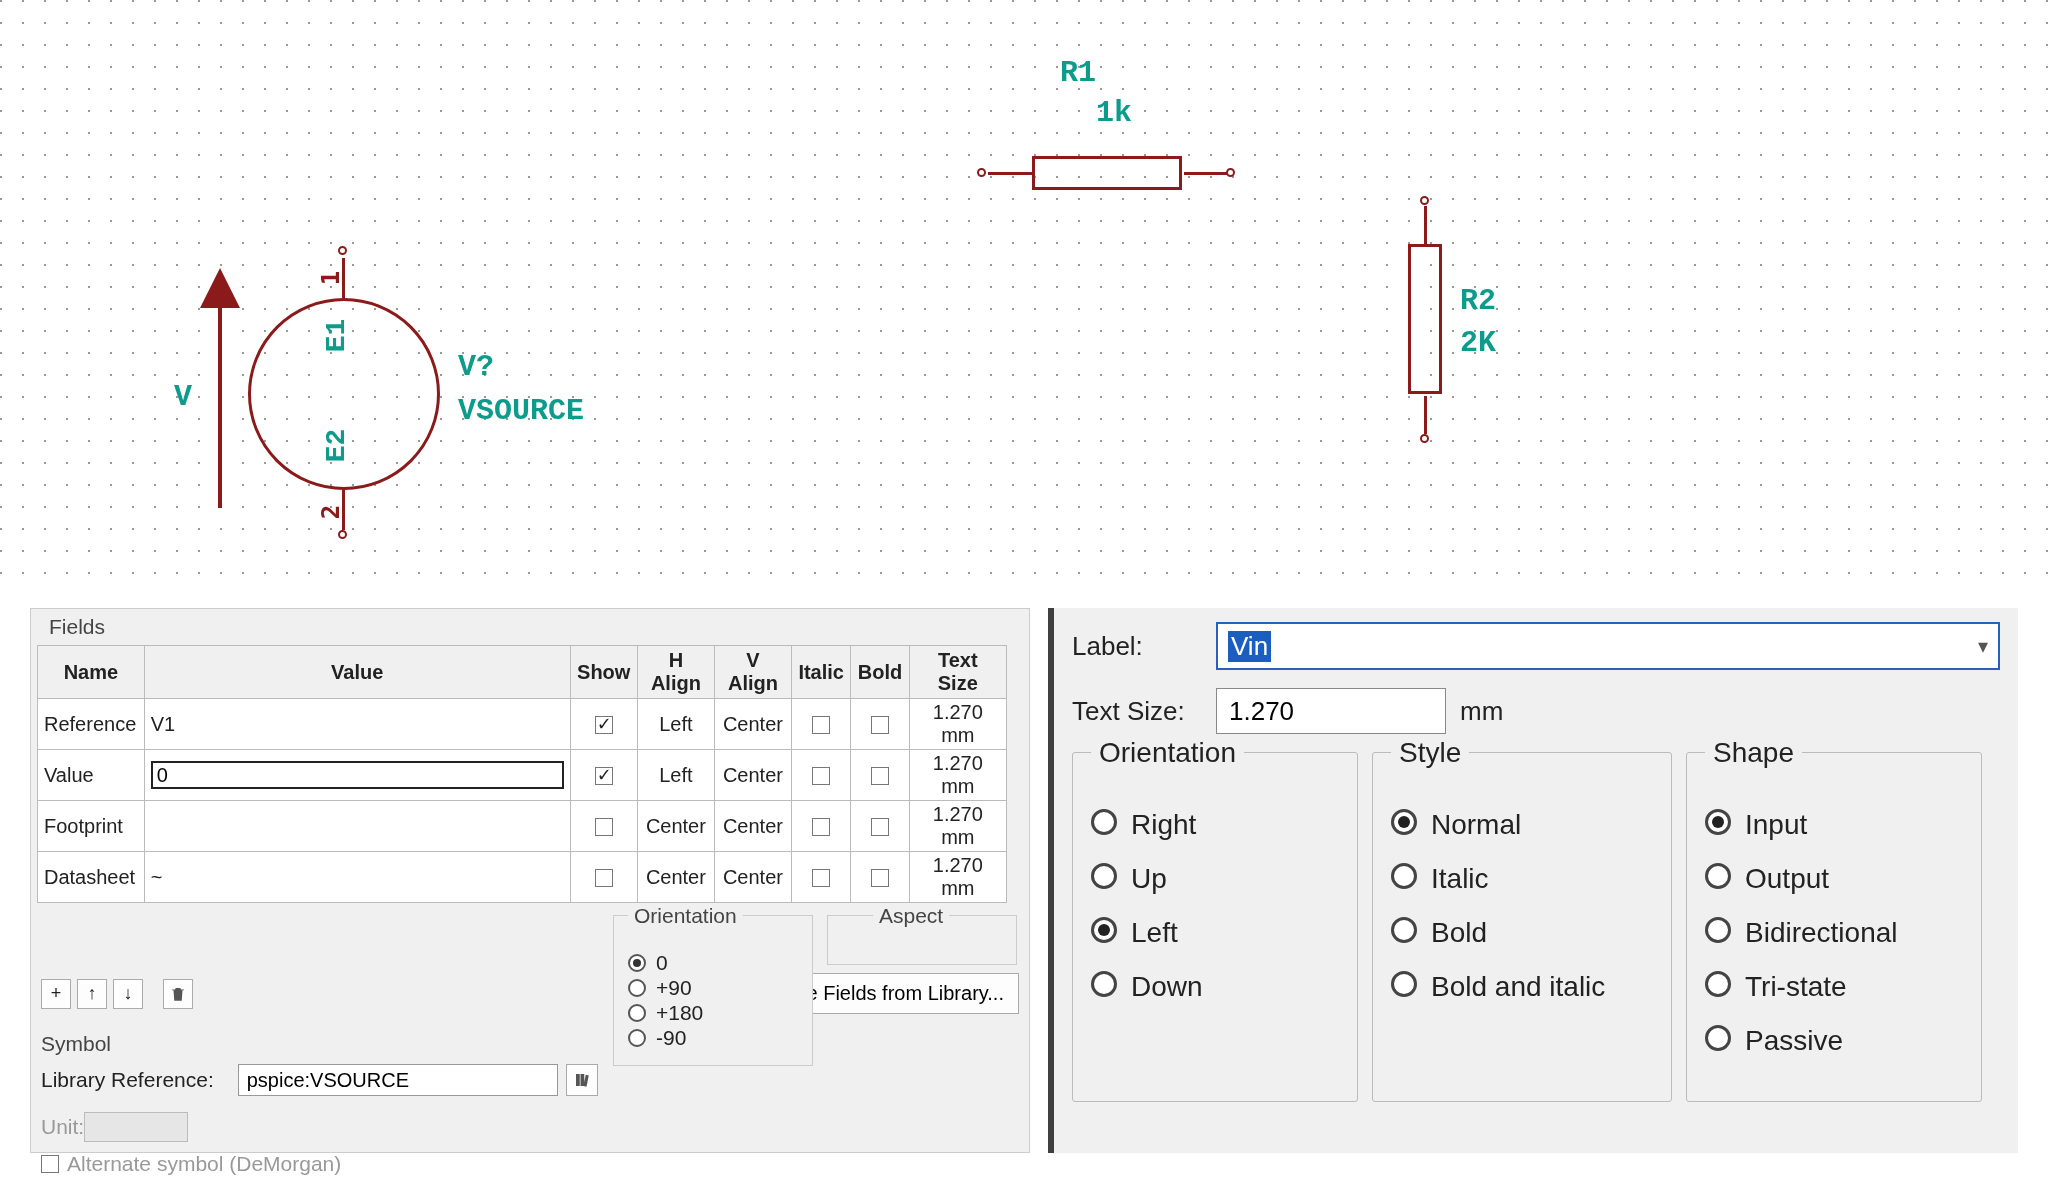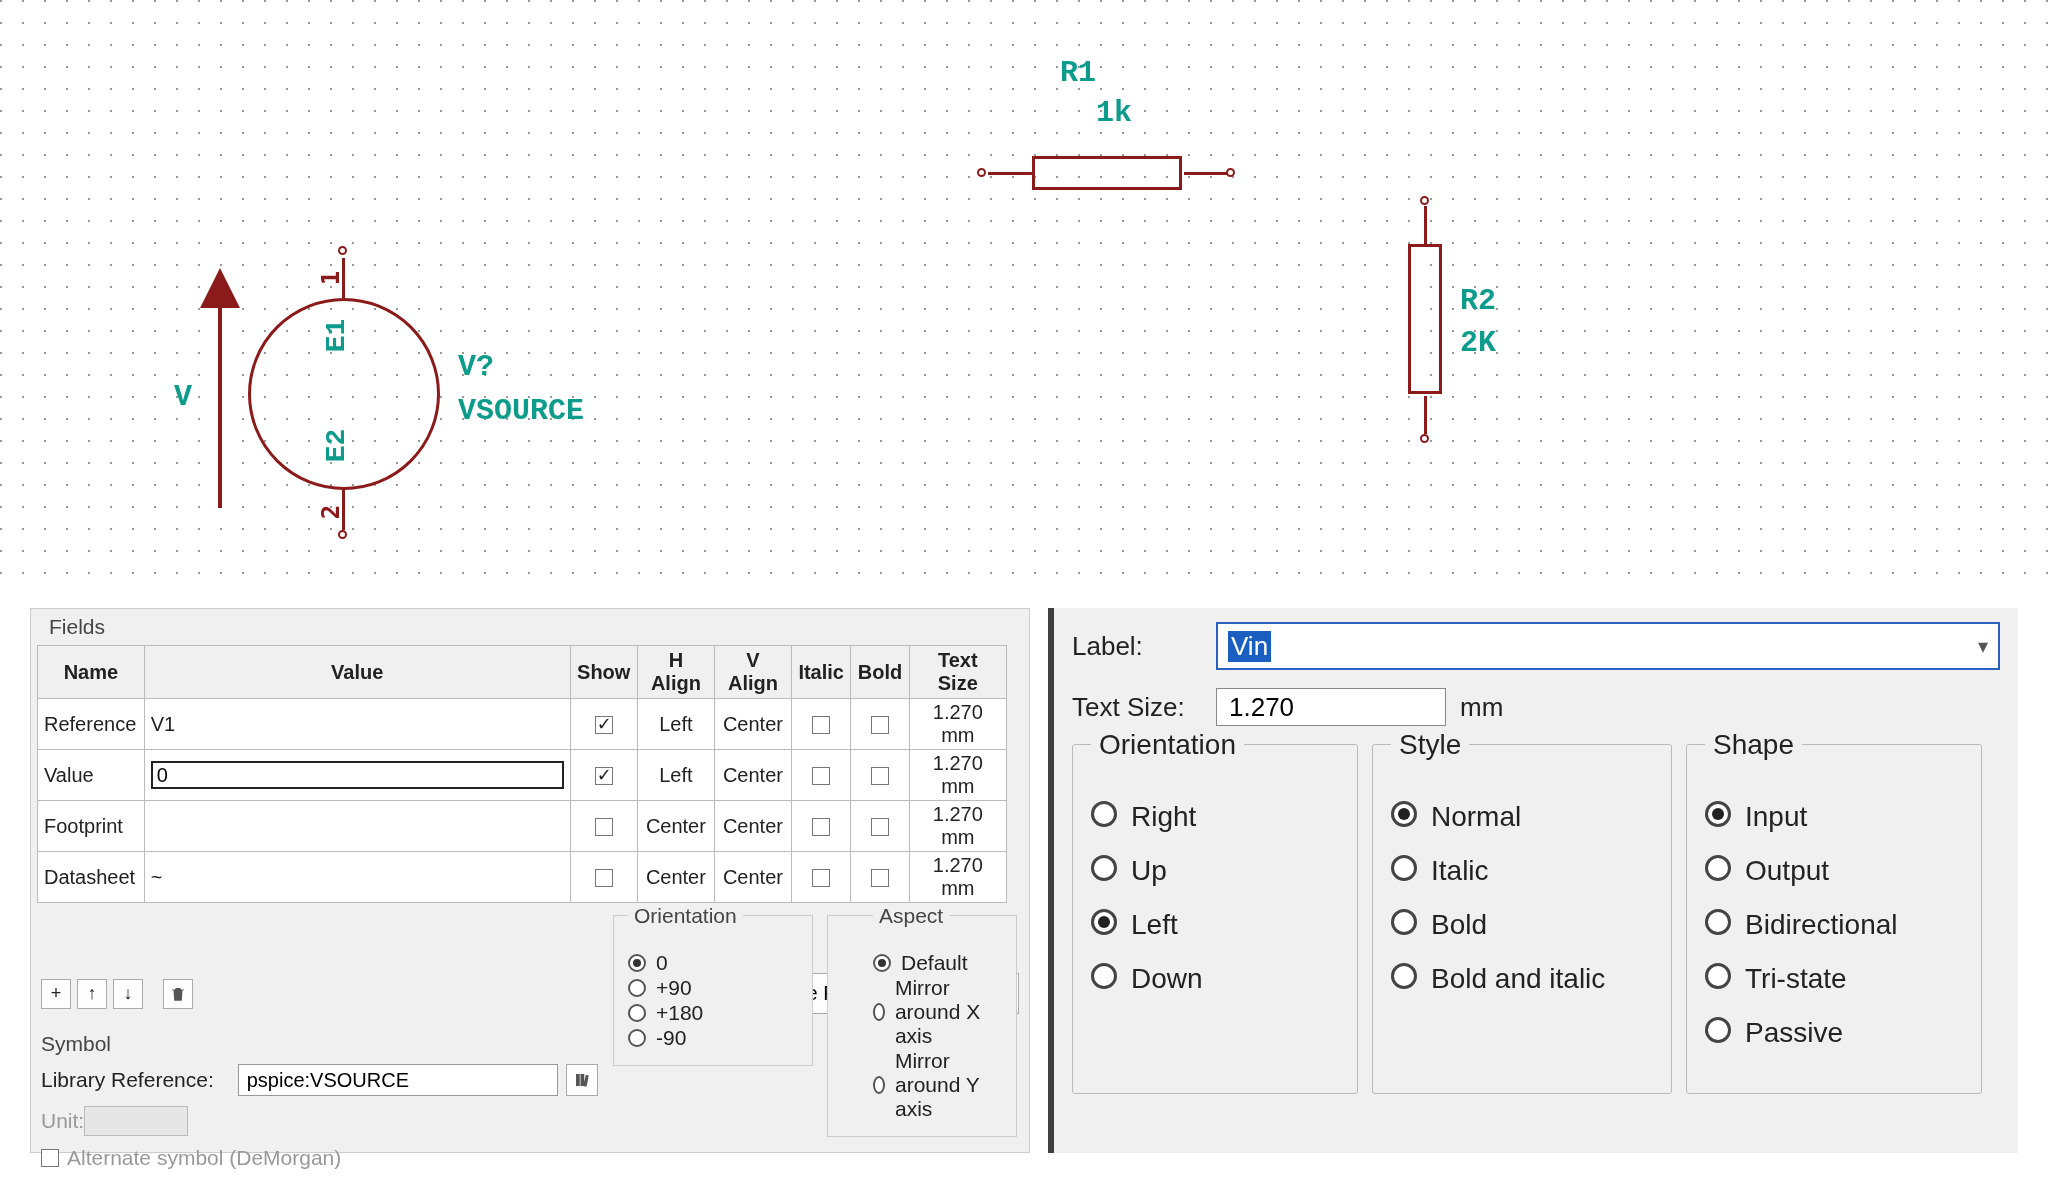--- a/index.html
+++ b/index.html
@@ -78,21 +78,21 @@
 .toolbar-row { display:flex; align-items:center; gap:6px; padding: 70px 10px 10px 10px; }
 .tbtn { width:30px; height:30px; border:1px solid #aaa; background:#fdfdfd; display:flex; align-items:center; justify-content:center; font-size:18px; cursor:pointer; }
 .update-btn { margin-left:auto; border:1px solid #aaa; background:#fdfdfd; padding:8px 14px; font-size:20px; cursor:pointer; }
 
 .symbol-box { margin:8px 10px; }
 .section-title { color:#444; font-size:21px; margin-bottom:8px; }
 .libref-row { display:flex; align-items:center; gap:8px; }
 .libref-row label { font-size:21px; color:#222; margin-right:16px; }
 .libref-input { width:320px; height:32px; border:1px solid #999; padding:0 8px; font-size:20px; background:#fff; }
 .libref-btn { width:32px; height:32px; border:1px solid #aaa; background:#fdfdfd; display:flex; align-items:center; justify-content:center; }
-.unit-row { margin-top:10px; display:flex; align-items:center; gap:0; }
+.unit-row { margin-top:16px; display:flex; align-items:center; gap:0; }
 .unit-row label { color:#999; font-size:21px; }
 .unit-select { width:104px; height:30px; border:1px solid #bbb; background:#e6e6e6; }
 .demorgan-row { margin-top:10px; display:flex; align-items:center; gap:8px; color:#999; font-size:21px; }
 
 .orient-box, .aspect-box {
   position:absolute;
   border:1px solid #ccc;
   padding:10px 14px 14px 14px;
   background:#f0f0f0;
 }
@@ -102,21 +102,21 @@
 .radio-row { display:flex; align-items:center; gap:10px; font-size:21px; margin: 1px 0; }
 .radio { width:18px; height:18px; border:2px solid #555; border-radius:50%; display:inline-block; position:relative; background:#fff; }
 .radio.sel::after { content:""; position:absolute; left:3px; top:3px; width:8px; height:8px; background:#333; border-radius:50%; }
 
 
 .rp-row { display:flex; align-items:center; gap:14px; margin-bottom:18px; }
 .rp-row label { width:130px; font-size:26px; color:#222; }
 .label-combo { flex:1; display:flex; align-items:center; border:2px solid #2a5fbd; height:48px; background:#fff; position:relative; padding:0 10px; }
 .label-combo .selected { background:#1a5fbf; color:#fff; padding:0 3px; font-size:26px; }
 .label-combo .chev { position:absolute; right:10px; color:#555; font-size:20px; }
-.ts-input { width:230px; height:38px; border:1px solid #888; background:#fff; padding:0 12px; font-size:26px; }
+.ts-input { width:230px; height:46px; border:1px solid #888; background:#fff; padding:0 12px; font-size:26px; }
 .rp-unit { font-size:26px; color:#222; }
 
 .rgroup {
   border:1px solid #bbb;
   border-radius:3px;
   padding: 14px 18px 22px 18px;
   margin-right:14px;
 }
 .rgroup-title { position:relative; top:-30px; background:#f0f0f0; padding:0 8px; font-size:28px; color:#222; display:inline-block; }
 .rgroups { display:flex; margin-top: 18px; }
@@ -276,34 +276,20 @@
         </div>
         <div class="radio-row">
           <span class="radio"></span>
           <span>-90</span>
         </div>
       </div>
   </div>
 
   <div class="aspect-box">
     <span class="group-title">Aspect</span>
-    <div id="aspect-opts">
-        <div class="radio-row">
-          <span class="radio sel"></span>
-          <span>Default</span>
-        </div>
-        <div class="radio-row">
-          <span class="radio"></span>
-          <span>Mirror around X axis</span>
-        </div>
-        <div class="radio-row">
-          <span class="radio"></span>
-          <span>Mirror around Y axis</span>
-        </div>
-      </div>
   </div>
 </div>
 
 <div class="panel-right">
   <div class="rp-row">
     <label>Label:</label>
     <div class="label-combo">
       <span class="selected">Vin</span>
       <span class="chev">▾</span>
     </div>

